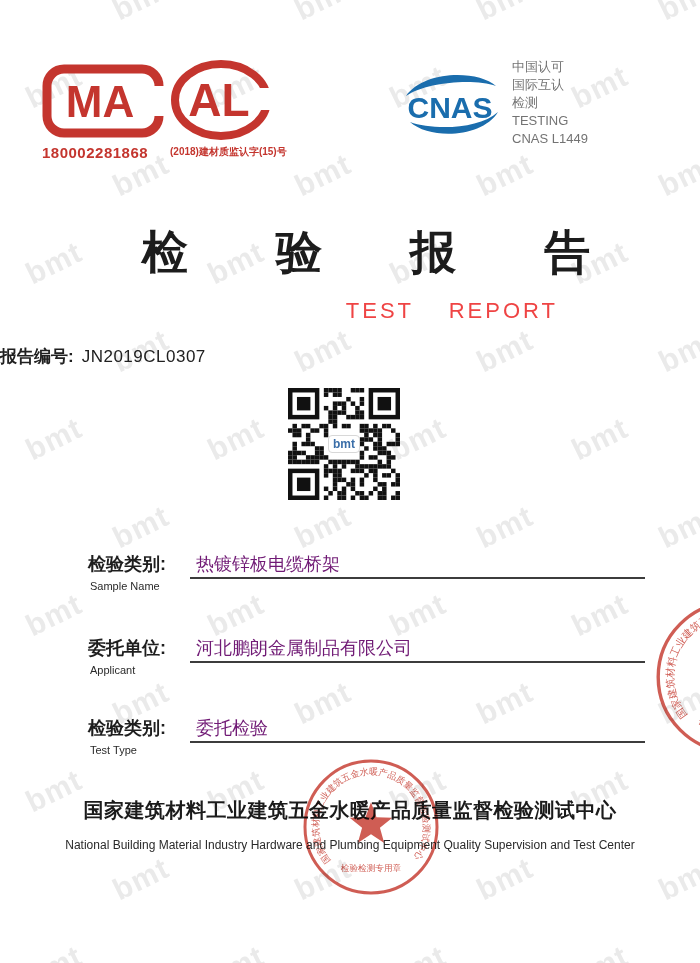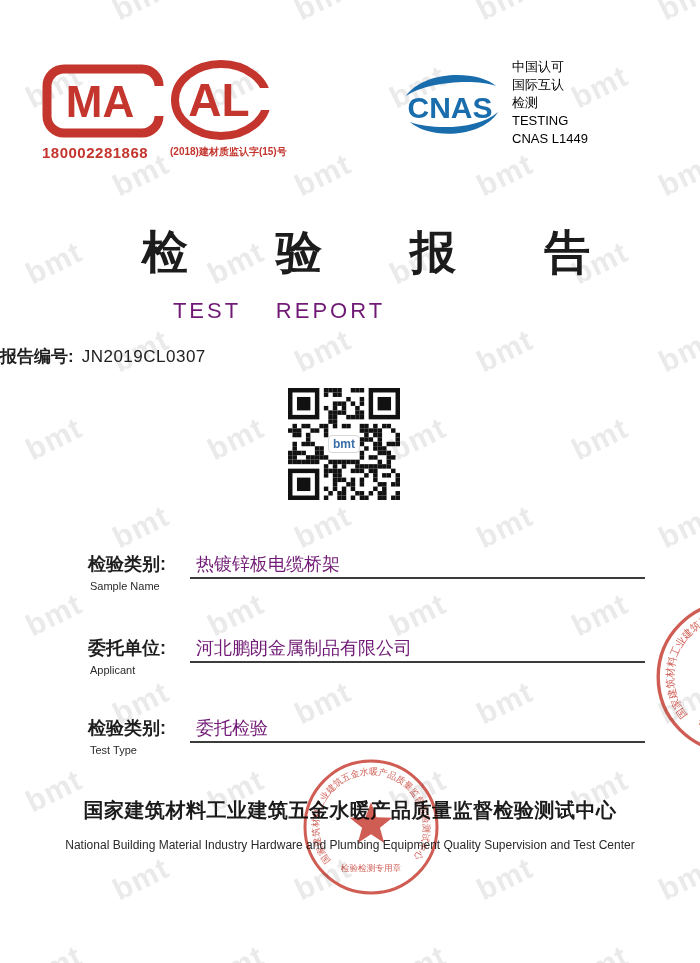--- a/index.html
+++ b/index.html
@@ -15,28 +15,28 @@
   .content{position:absolute;inset:0;z-index:2;}
 
   
   .logo-row{position:absolute;top:58px;left:0;width:700px;height:110px;}
   .cma{position:absolute;left:42px;top:6px;width:126px;text-align:left;}
   .cma-num{font-size:15px;font-weight:700;color:#c4352e;letter-spacing:.5px;margin-top:2px;}
   .cal{position:absolute;left:170px;top:2px;width:102px;text-align:center;}
   .cal-cap{font-size:10px;font-weight:700;color:#c4352e;margin-top:1px;white-space:nowrap;}
   .ilac{position:absolute;left:287px;top:-2px;width:106px;height:106px;}
   .cnas{position:absolute;left:398px;top:12px;width:104px;height:72px;}
-  .cnas-txt{position:absolute;left:512px;top:0px;color:#000000;font-size:13px;line-height:18px;}
+  .cnas-txt{position:absolute;left:512px;top:0px;color:#737373;font-size:13px;line-height:18px;}
   .cnas-txt .b{font-weight:400;}
 
   
   .title-zh{position:absolute;top:222px;left:16px;width:700px;text-align:center;
             font-size:46px;font-weight:600;letter-spacing:.82em;text-indent:.82em;color:#1c1c1c;}
-  .title-en{position:absolute;top:298px;left:0;width:558px;text-align:center;
-            font-size:22px;letter-spacing:3px;word-spacing:26px;color:#701a75;}
+  .title-en{position:absolute;top:298px;left:0;width:558px;text-align:right;
+            font-size:22px;letter-spacing:3px;word-spacing:26px;color:#ef4444;}
   .report-no{position:absolute;top:345px;left:0;width:700px;text-align:left;font-size:17px;color:#202020;}
   .report-no .lbl{font-weight:700;margin-right:8px;}
   .report-no .val{letter-spacing:.5px;}
 
   
   .qr{position:absolute;left:288px;top:388px;width:112px;height:112px;}
   .qr svg{width:112px;height:112px;}
   .qr-label{position:absolute;left:50%;top:50%;transform:translate(-50%,-50%);
             background:#fff;border:1px solid #d8d8d8;border-radius:4px;
             padding:1px 4px;font-size:12px;font-weight:700;color:#3a6ea8;}

